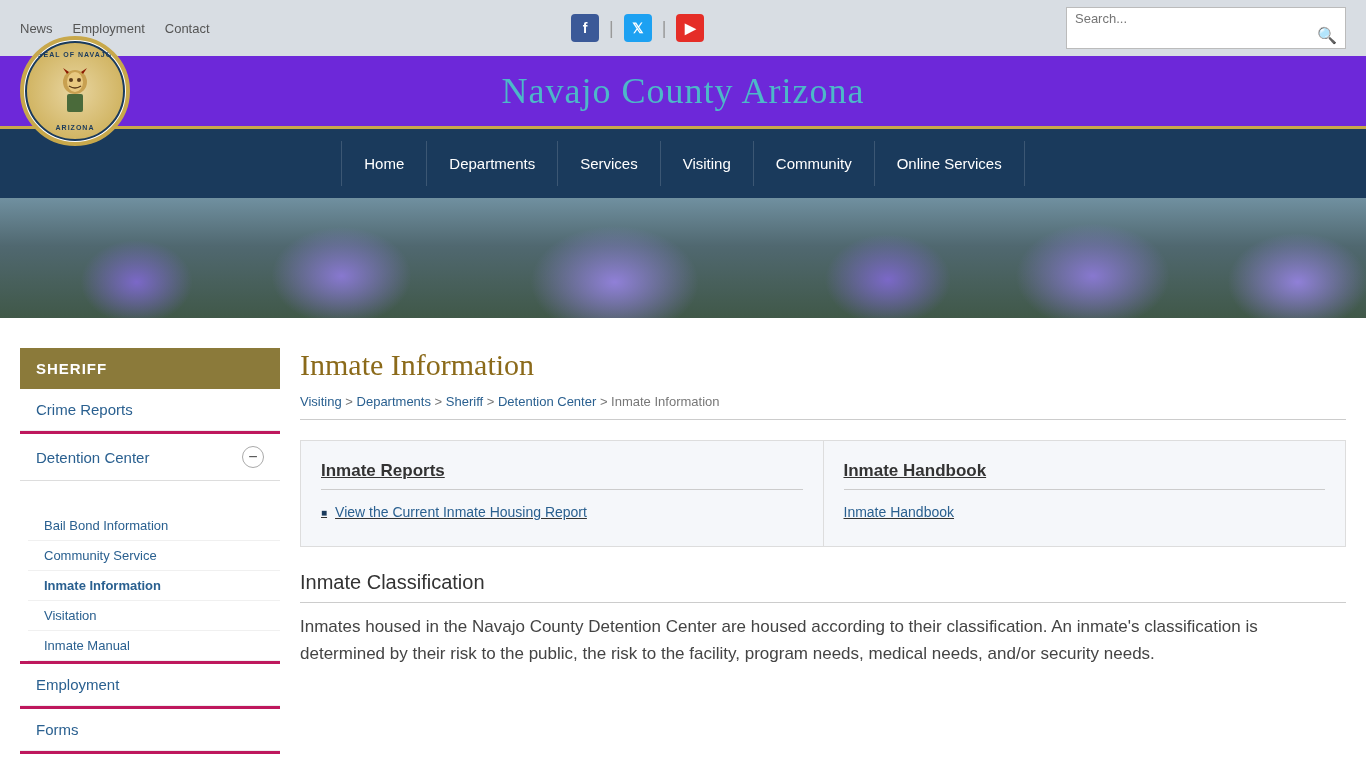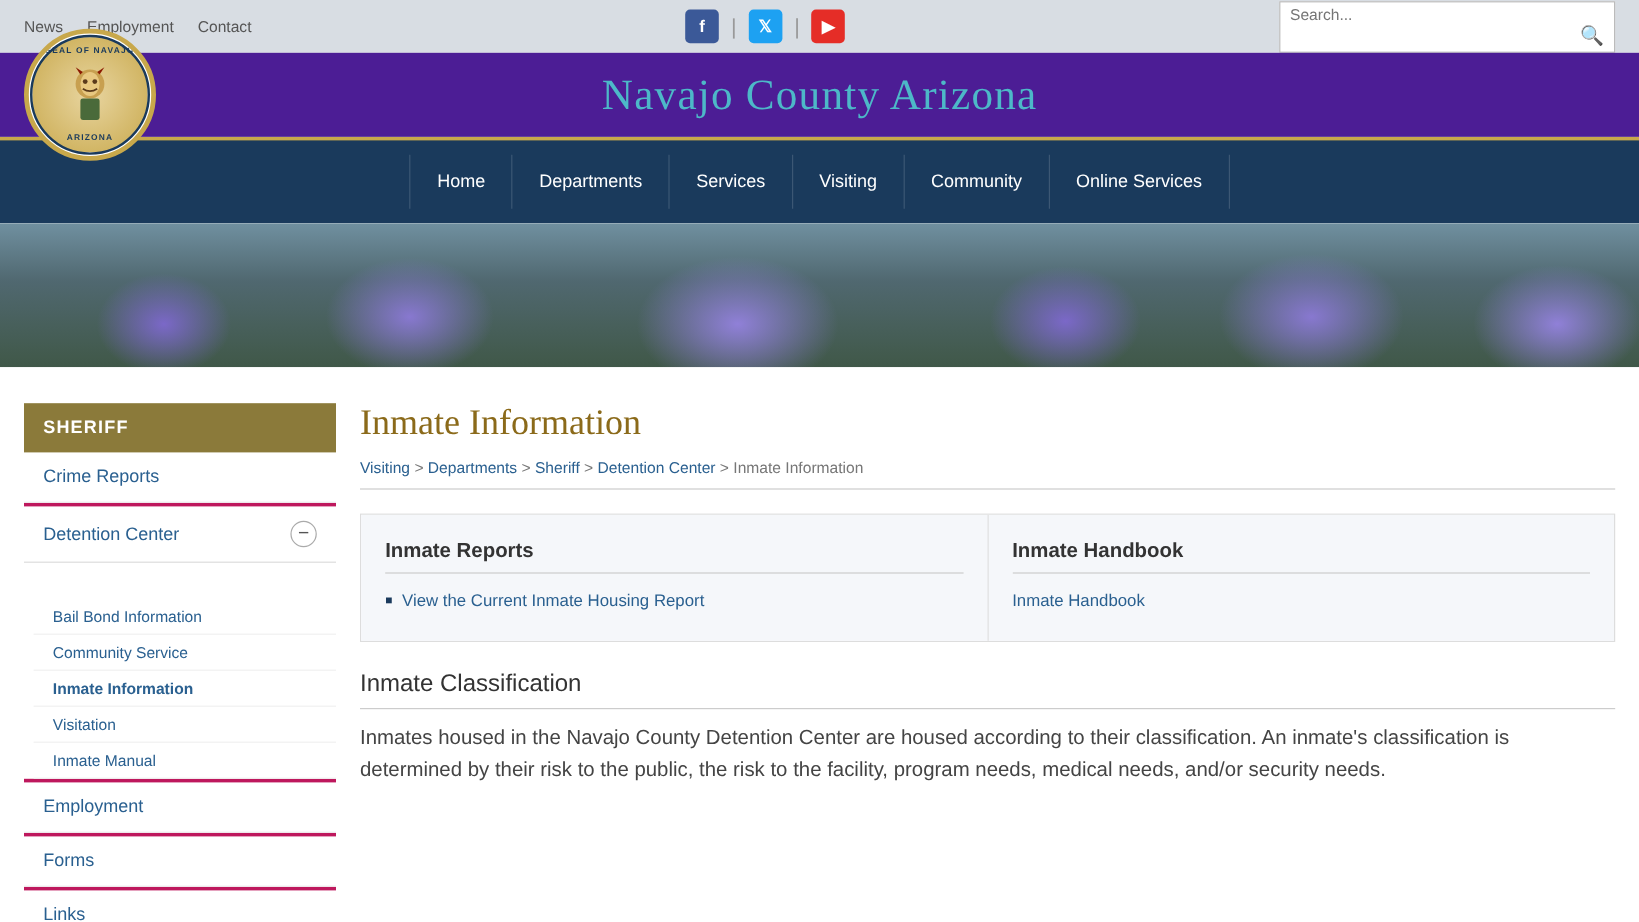--- a/index.html
+++ b/index.html
@@ -5,37 +5,37 @@
     * { margin: 0; padding: 0; box-sizing: border-box; }
     body { font-family: Arial, sans-serif; font-size: 14px; color: #333; background: #fff; }
 
     
     .top-bar {
       background: #d8dde3;
       display: flex;
       align-items: center;
       justify-content: space-between;
       padding: 6px 20px;
-      height: 44px;
+      height: 56px;
     }
     .top-nav { display: flex; gap: 20px; }
     .top-nav a { text-decoration: none; color: #555; font-size: 13px; }
     .social-icons { display: flex; align-items: center; gap: 10px; }
     .social-icon { width: 28px; height: 28px; border-radius: 4px; display: flex; align-items: center; justify-content: center; font-size: 14px; font-weight: bold; color: #fff; text-decoration: none; }
     .social-fb { background: #3b5998; }
     .social-tw { background: #1da1f2; }
     .social-yt { background: #e52d27; }
     .divider-v { color: #999; font-size: 18px; }
     .search-bar { display: flex; align-items: flex-end; border: 1px solid #bbb; background: #fff; padding: 3px 8px; width: 280px; flex-direction: column; }
     .search-bar input { border: none; outline: none; background: transparent; width: 100%; font-size: 13px; color: #666; }
     .search-bar button { border: none; background: transparent; cursor: pointer; font-size: 16px; color: #555; padding: 0; }
 
     
     .site-header {
-      background: #4c1d95;
+      background: #6d28d9;
       text-align: center;
       padding: 14px 20px;
       position: relative;
     }
     .site-header h1 {
       color: #4db8c8;
       font-size: 36px;
       font-family: Georgia, serif;
       font-weight: normal;
       letter-spacing: 1px;
@@ -230,20 +230,21 @@
     }
     .breadcrumb a { color: #2a6090; text-decoration: none; }
     .breadcrumb span { color: #777; }
 
     
     .info-boxes {
       display: flex;
       gap: 0;
       margin-bottom: 24px;
       border: 1px solid #ddd;
+      text-decoration: underline;
     }
     .info-box {
       flex: 1;
       padding: 20px;
       background: #f5f7fa;
     }
     .info-box:first-child {
       border-right: 1px solid #ddd;
     }
     .info-box-title {

